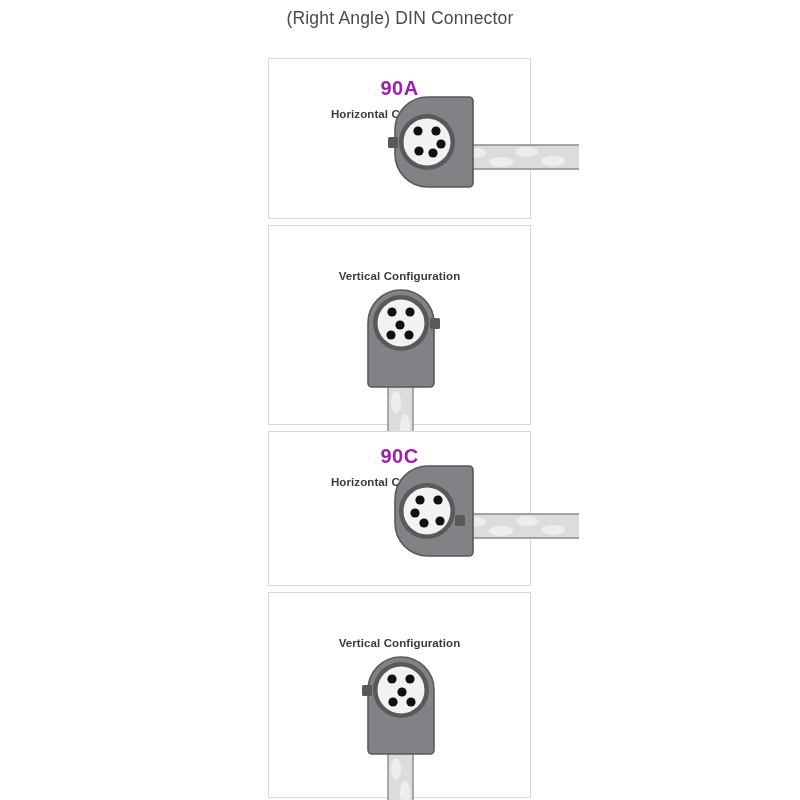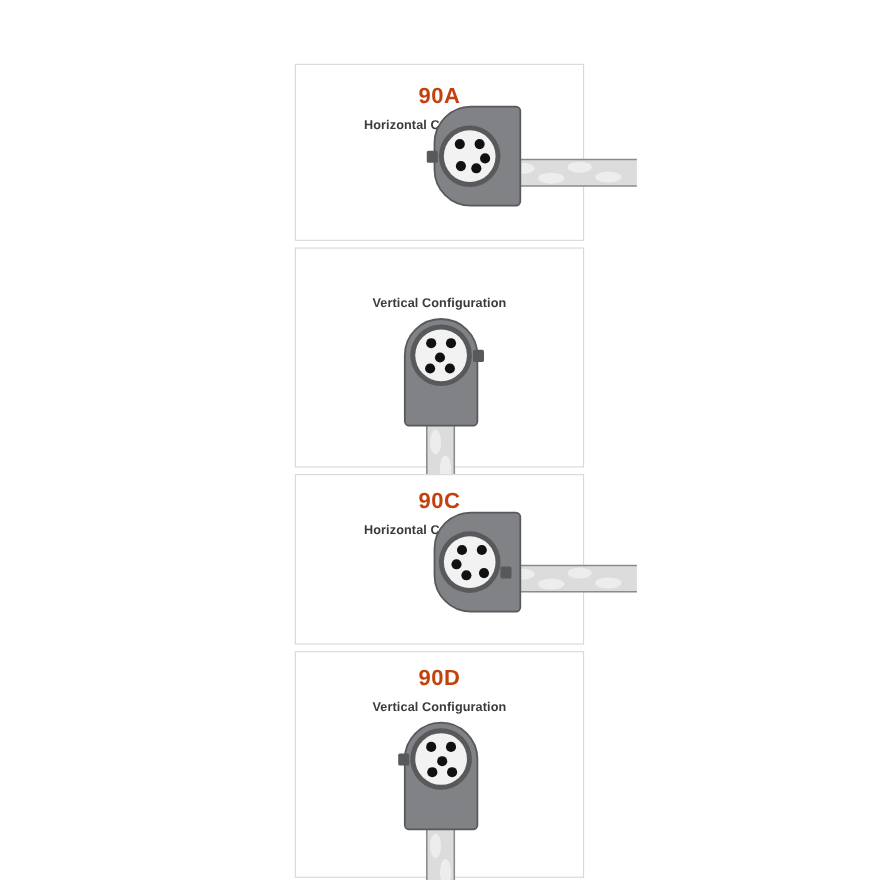--- a/index.html
+++ b/index.html
@@ -47,21 +47,21 @@
   .panel-a { height: 161px; }
   .panel-b { height: 200px; }
   .panel-c { height: 155px; }
   .panel-d { height: 206px; }
 
   .panel-code {
     position: absolute;
     left: 0;
     width: 100%;
     text-align: center;
-    color: #c2410c;
+    color: #a21caf;
     font-size: 20px;
     font-weight: bold;
     letter-spacing: 0.5px;
   }
   .panel-sub {
     position: absolute;
     left: 0;
     width: 100%;
     text-align: center;
     color: #3b3b3b;
@@ -87,20 +87,21 @@
   .shell-line { stroke: #58595b; stroke-width: 1.6; }
   .face-ring-outer { fill: #58595b; }
   .face-ring-mid { fill: #f2f2f2; }
   .pin { fill: #111111; }
   .keyway { fill: #58595b; }
 </style>
 </head>
 <body>
 
 <div id="title-block">
+  <span class="tline">(Right Angle) DIN Connector</span>
 </div>
 
 <div id="panel-stack">
 
   <div class="panel panel-a">
     <div class="panel-code" style="top:18px;">90A</div>
     <div class="panel-sub" style="top:49px;">Horizontal Configuration</div>
     <div class="art">
       <svg width="263" height="161" viewBox="0 0 263 161">
 
@@ -219,21 +220,20 @@
             <circle cx="146" cy="81" r="4.6"></circle>
             <circle cx="155" cy="91" r="4.6"></circle>
             <circle cx="171" cy="89" r="4.6"></circle>
           </g>
         </g>
       </svg>
     </div>
   </div>
 
   <div class="panel panel-d">
-    <div class="panel-code" style="top:13px;">90D</div>
     <div class="panel-sub" style="top:44px;">Vertical Configuration</div>
     <div class="art">
       <svg width="263" height="206" viewBox="0 0 263 206">
 
         <g>
           <rect class="cable-body" x="119" y="160" width="25" height="70"></rect>
           <path class="cable-edge" d="M119 160 V230 M144 160 V230"></path>
           <g opacity="0.5" fill="#ffffff">
             <ellipse cx="127" cy="176" rx="5" ry="11"></ellipse>
             <ellipse cx="136" cy="200" rx="5" ry="12"></ellipse>

